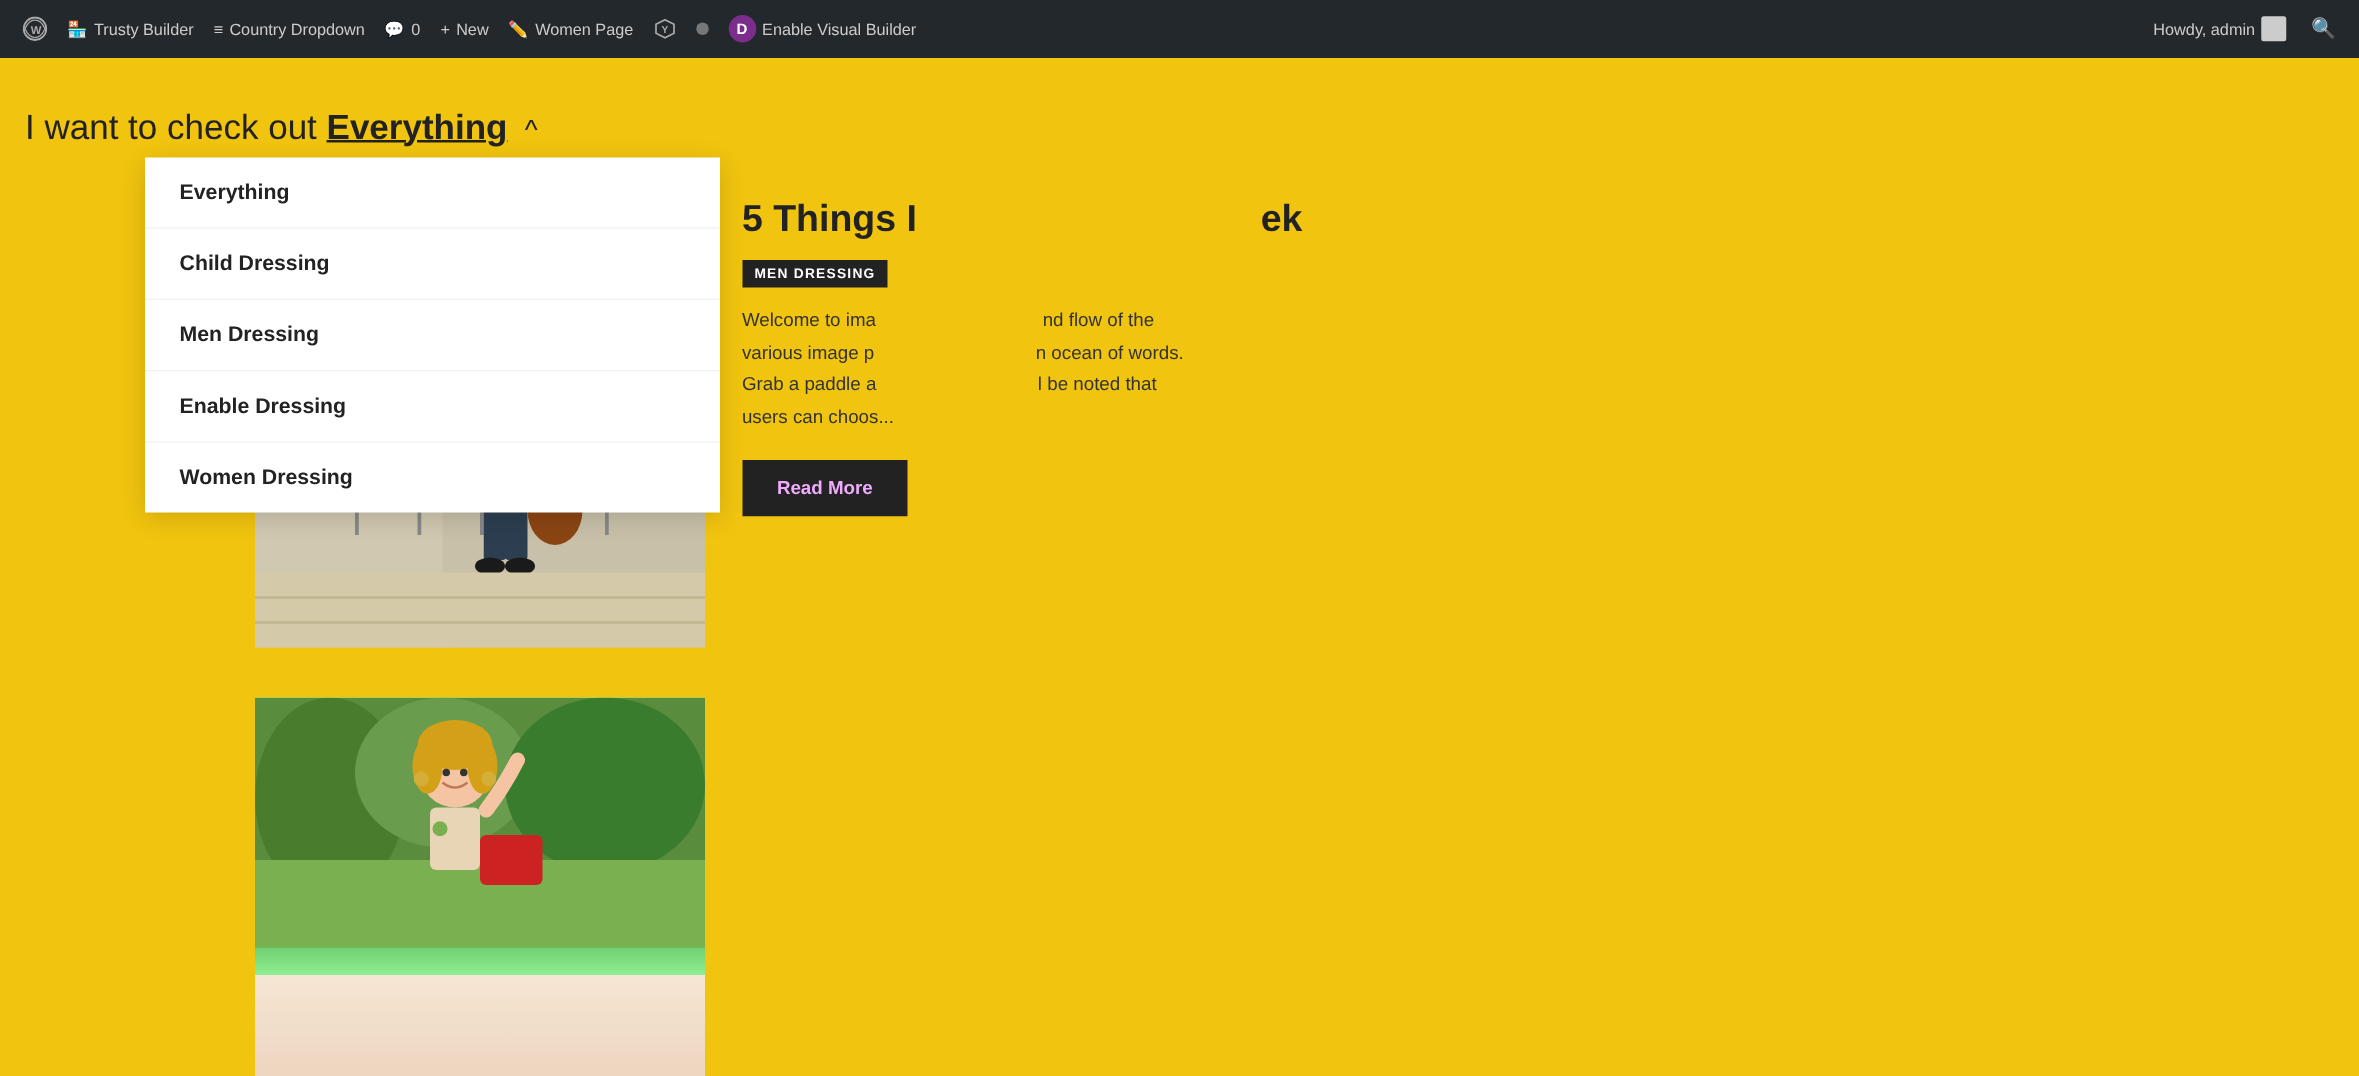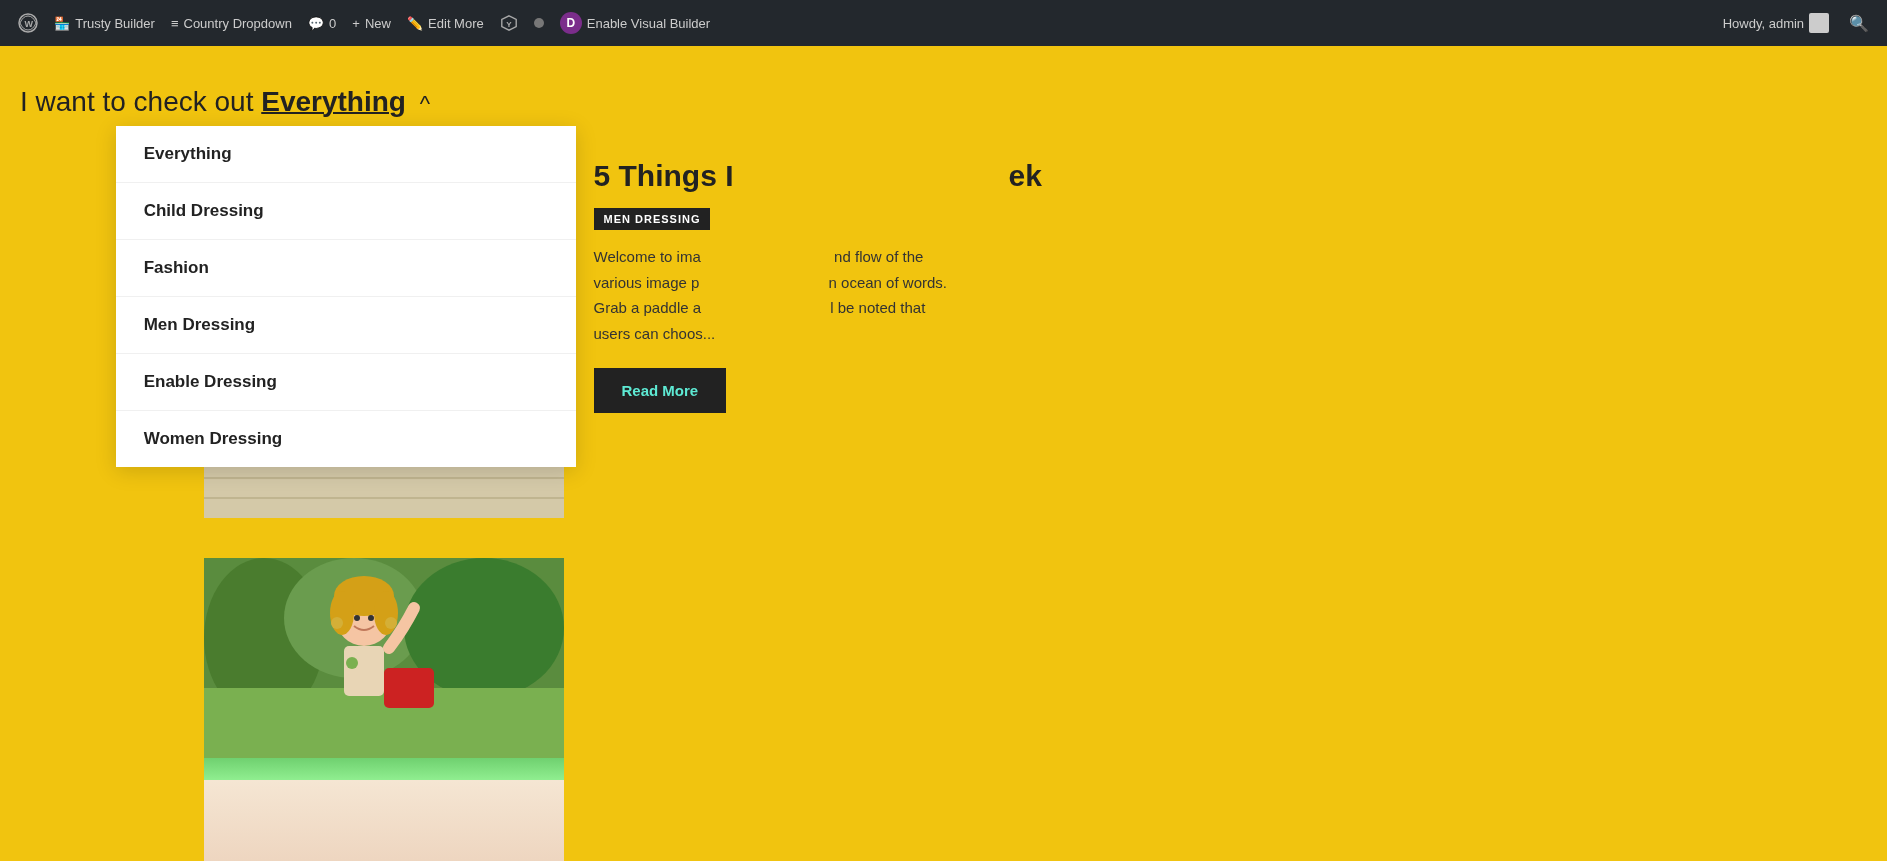--- a/index.html
+++ b/index.html
@@ -164,21 +164,21 @@
     }
     .post-excerpt {
       font-size: 15px;
       color: #333;
       line-height: 1.7;
       margin-bottom: 22px;
     }
     .read-more-btn {
       display: inline-block;
       background: #222;
-      color: #5eead4;
+      color: #f0abfc;
       font-size: 15px;
       font-weight: 600;
       padding: 14px 28px;
       cursor: pointer;
       border: none;
       text-decoration: none;
     }
     .yoast-svg {
       width: 18px; height: 18px;
     }
@@ -215,21 +215,21 @@
     <span>0</span>
   </div>
 
   <div class="adminbar-item">
     <span>+</span>
     <span>New</span>
   </div>
 
   <div class="adminbar-item">
     <span>✏️</span>
-    <span>Edit More</span>
+    <span>Women Page</span>
   </div>
 
   <div class="adminbar-item">
     <svg class="yoast-svg" viewBox="0 0 20 20" xmlns="http://www.w3.org/2000/svg">
       <path d="M10 2 L18 6 L18 14 L10 18 L2 14 L2 6Z" fill="none" stroke="#aaa" stroke-width="1.5"></path>
       <text x="7" y="14" font-size="9" fill="#aaa" font-weight="bold">Y</text>
     </svg>
   </div>
 
   <div class="adminbar-item">
@@ -261,23 +261,20 @@
       <span class="everything-text" style="cursor:pointer;">Everything</span>
       <span class="caret" style="cursor:pointer;">^</span>
 
       
       <div class="dropdown-menu">
         <div class="dropdown-item">
           <span>Everything</span>
         </div>
         <div class="dropdown-item">
           <span>Child Dressing</span>
-        </div>
-        <div class="dropdown-item">
-          <span>Fashion</span>
         </div>
         <div class="dropdown-item">
           <span>Men Dressing</span>
         </div>
         <div class="dropdown-item">
           <span>Enable Dressing</span>
         </div>
         <div class="dropdown-item">
           <span>Women Dressing</span>
         </div>

